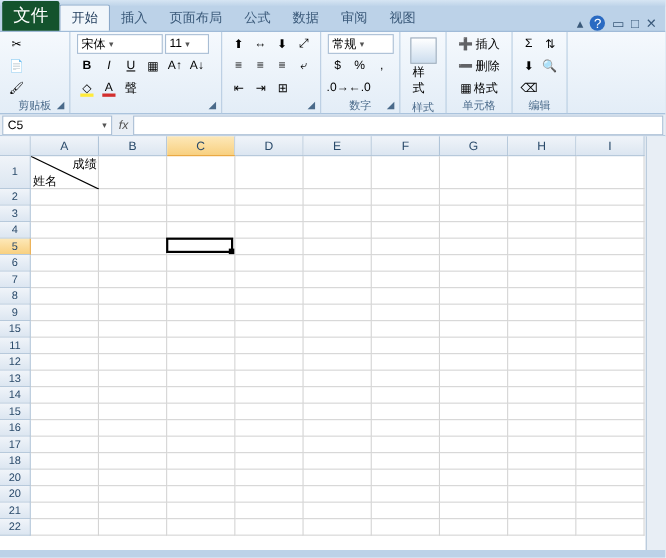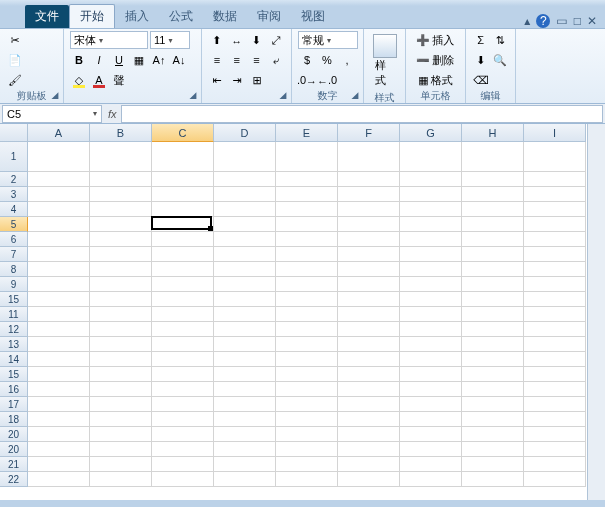--- a/index.html
+++ b/index.html
@@ -1,20 +1,20 @@
 <!DOCTYPE html>
 <html><head>
 <meta charset="utf-8">
 <style>
 * { margin: 0; padding: 0; box-sizing: border-box; font-family: "Microsoft YaHei", SimSun, sans-serif; }
 body { background: #bcd2e8; width: 605px; height: 507px; overflow: hidden; font-size: 11px; }
 
 .titlebar { height: 6px; background: linear-gradient(#d6e5f3,#bcd2e8); }
 .tabs { display: flex; align-items: flex-end; height: 22px; padding-left: 2px; gap: 0; }
-.file-tab { background: #0c4a6e; color: #fff; padding: 3px 10px; font-size: 12px; border-radius: 2px 2px 0 0; cursor: pointer; margin-left: 23px; }
+.file-tab { background: #14532d; color: #fff; padding: 3px 10px; font-size: 16px; border-radius: 2px 2px 0 0; cursor: pointer; }
 .tab { padding: 3px 10px; font-size: 12px; color: #3b5a7a; cursor: pointer; }
 .tab.active { background: #f1f6fb; border: 1px solid #8ba8c8; border-bottom: none; border-radius: 2px 2px 0 0; color: #1e3a5a; }
 .win-controls { margin-left: auto; display: flex; gap: 6px; padding-right: 8px; align-items: center; color: #3b5a7a; }
 .win-controls span { cursor: pointer; font-size: 12px; }
 .help-icon { background:#2a6ac2; color:#fff; border-radius:50%; width:14px; height:14px; display:inline-flex; align-items:center; justify-content:center; font-size:10px; }
 
 .ribbon { background: linear-gradient(#f5f9fd,#e3edf7); border-top: 1px solid #9db9d6; border-bottom: 1px solid #9db9d6; height: 76px; display: flex; }
 .group { border-right: 1px solid #b8cde2; padding: 2px 6px; display: flex; flex-direction: column; position: relative; }
 .group-label { font-size: 10px; color: #4a6a8a; text-align: center; margin-top: auto; padding-bottom: 2px; }
 .group-body { display: flex; gap: 4px; flex: 1; align-items: flex-start; }
@@ -58,20 +58,21 @@
 </style>
 </head>
 <body>
 
 <div class="titlebar"></div>
 
 <div class="tabs">
   <div class="file-tab">文件</div>
   <div class="tab active">开始</div>
   <div class="tab">插入</div>
+  <div class="tab">页面布局</div>
   <div class="tab">公式</div>
   <div class="tab">数据</div>
   <div class="tab">审阅</div>
   <div class="tab">视图</div>
   <div class="win-controls">
     <span>▴</span>
     <span class="help-icon">?</span>
     <span>▭</span>
     <span>□</span>
     <span>✕</span>
@@ -440,18 +441,25 @@
           <div class="cell" style="left: 496px; top: 315px; width: 62px; height: 15px;"></div>
           <div class="cell" style="left: 0px; top: 330px; width: 62px; height: 15px;"></div>
           <div class="cell" style="left: 62px; top: 330px; width: 62px; height: 15px;"></div>
           <div class="cell" style="left: 124px; top: 330px; width: 62px; height: 15px;"></div>
           <div class="cell" style="left: 186px; top: 330px; width: 62px; height: 15px;"></div>
           <div class="cell" style="left: 248px; top: 330px; width: 62px; height: 15px;"></div>
           <div class="cell" style="left: 310px; top: 330px; width: 62px; height: 15px;"></div>
           <div class="cell" style="left: 372px; top: 330px; width: 62px; height: 15px;"></div>
           <div class="cell" style="left: 434px; top: 330px; width: 62px; height: 15px;"></div>
           <div class="cell" style="left: 496px; top: 330px; width: 62px; height: 15px;"></div>
+          <div style="position: absolute; left: 0px; top: 0px; width: 62px; height: 30px;">
+            <svg class="diag" width="62" height="30">
+              <line x1="0" y1="0" x2="62" y2="30" stroke="#000" stroke-width="1"></line>
+            </svg>
+            <span class="a1-top">成绩</span>
+            <span class="a1-bot">姓名</span>
+          </div>
           <div class="sel-box" style="left: 123px; top: 74px; width: 61px; height: 14px;"></div>
         </div>
     </div>
   </div>
   <div class="scroll-v"></div>
 </div>
 
 </body></html>

